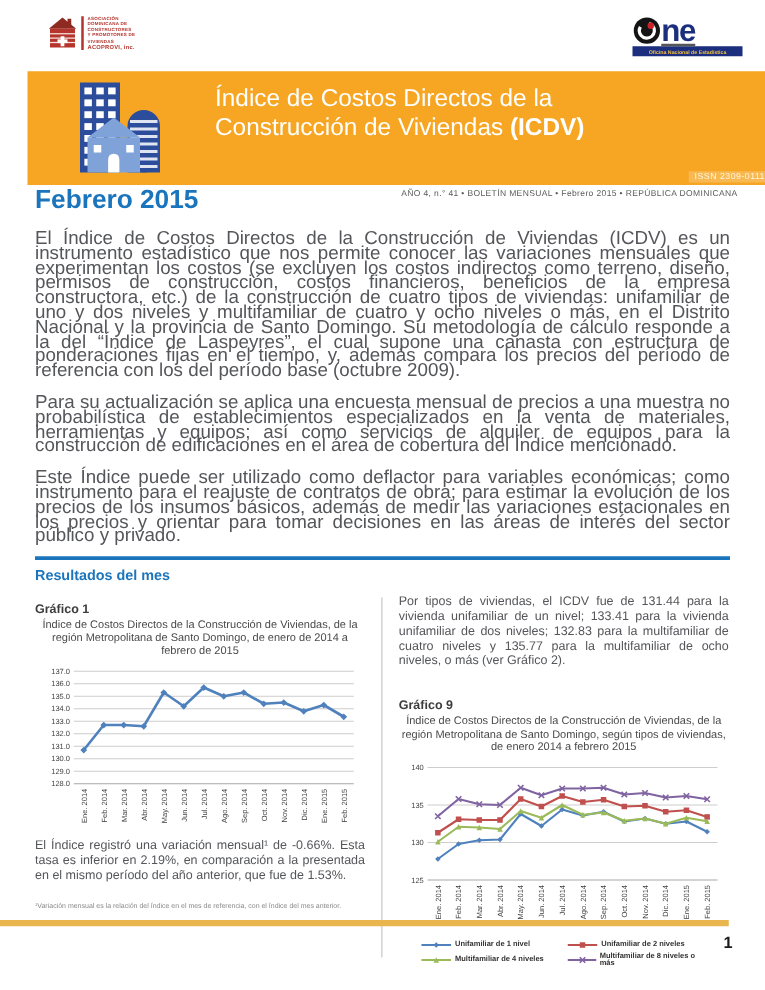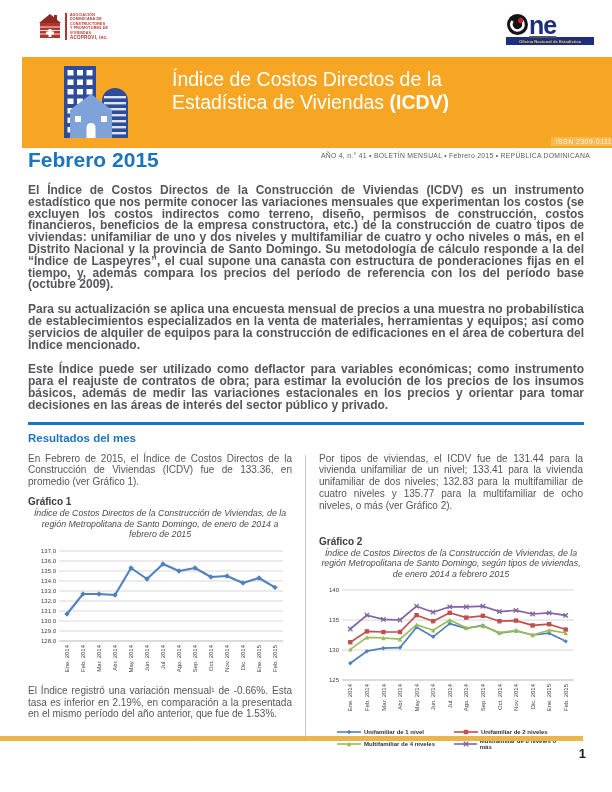--- a/index.html
+++ b/index.html
@@ -22,29 +22,29 @@
   .title-line{font-size:19.5px;line-height:22.5px;color:#ffffff;font-weight:400;}
   .title-line b{font-weight:700;}
   .banner-subtitle{font-size:14.5px;line-height:17px;color:rgba(255,252,240,.82);margin-top:3px;}
   .issn-chip{position:absolute;right:6px;bottom:2px;background:rgba(255,255,255,.22);
              padding:1px 5px;font-size:7px;color:#fff6dd;letter-spacing:.4px;}
   
   .info-bar{position:absolute;top:152px;right:22px;font-size:6.8px;color:#58595b;letter-spacing:.3px;}
   
   .content{position:absolute;left:28px;top:148px;width:556px;}
   .month-heading{font-size:21px;font-weight:700;color:#1b75bc;margin:0 0 9px 0;}
-  .intro p{font-size:12px;line-height:11.8px;text-align:justify;margin:13px 0 10px 0;color:#55565a;font-weight:bold;}
+  .intro p{font-size:15px;line-height:11.8px;text-align:justify;margin:13px 0 10px 0;color:#55565a;}
   .blue-rule{height:3px;background:#1b75bc;margin:4px 0 7px 0;}
   .section-title{font-size:11.5px;font-weight:700;color:#1b75bc;margin:0 0 9px 0;}
   .columns{display:flex;align-items:stretch;}
   .col{width:264px;}
   .col-divider{width:1px;background:#c9c9c9;margin:2px 13px 8px 13px;}
   .col p.body{font-size:10px;line-height:11.8px;text-align:justify;margin:0 0 8px 0;color:#55565a;}
   .chart-title{font-size:10px;font-weight:700;color:#3c3c3c;margin:6px 0 1px 0;}
-  .chart-caption{font-size:8.8px;line-height:10.6px;color:#4a4a4a;text-align:center;margin:0 0 5px 0;font-style:italic;}
+  .chart-caption{font-size:8.8px;line-height:10.6px;color:#4a4a4a;text-align:center;margin:0 0 5px 0;}
   .chart-box{display:flex;justify-content:center;}
   .push-down{margin-top:24px;}
   .variation{margin-top:6px;}
   .footnote{font-size:5.6px;color:#8a8a8a;margin-top:16px;}
   .legend{display:grid;grid-template-columns:1fr 1fr;gap:2px 6px;padding:0 18px;margin-top:2px;}
   .leg-item{display:flex;align-items:center;gap:3px;}
   .leg-item span{font-size:6px;font-weight:700;color:#333;}
   
   .footer-bar{position:absolute;left:0;top:736px;width:583px;height:5px;background:#e9b54d;}
   .page-number{position:absolute;right:26px;top:746px;font-size:13px;font-weight:700;color:#1a1a1a;}
@@ -127,21 +127,21 @@
         <rect x="56" y="68" width="22" height="2.4"></rect>
       </g>
       <polygon points="22,46 43,30 64,46" fill="#7fa3d8"></polygon>
       <rect x="22" y="46" width="42" height="28" fill="#7fa3d8"></rect>
       <rect x="27" y="52" width="6" height="6" fill="#ffffff"></rect>
       <rect x="53" y="52" width="6" height="6" fill="#ffffff"></rect>
       <path d="M38.5 74 L38.5 64 Q38.5 59 43 59 Q47.5 59 47.5 64 L47.5 74 Z" fill="#ffffff"></path>
     </svg>
     <div class="banner-titles">
       <div class="title-line">Índice de Costos Directos de la</div>
-      <div class="title-line"><span>Estadística de Viviendas </span><b>(ICDV)</b></div>
+      <div class="title-line"><span>Construcción de Viviendas </span><b>(ICDV)</b></div>
     </div>
     <div class="issn-chip">ISSN 2309-0111</div>
   </div>
 
   <div class="info-bar">AÑO 4,  n.° 41   •   BOLETÍN MENSUAL   •   Febrero 2015   •   REPÚBLICA DOMINICANA</div>
 
   <div class="content">
     <h1 class="month-heading">Febrero 2015</h1>
 
     <div class="intro">
@@ -149,21 +149,20 @@
       <p>Para su actualización se aplica una encuesta mensual de precios a una muestra no probabilística de establecimientos especializados en la venta de materiales, herramientas y equipos; así como servicios de alquiler de equipos para la construcción de edificaciones en el área de cobertura del Índice mencionado.</p>
       <p>Este Índice puede ser utilizado como deflactor para variables económicas; como instrumento para el reajuste de contratos de obra; para estimar la evolución de los precios de los insumos básicos, además de medir las variaciones estacionales en los precios y orientar para tomar decisiones en las áreas de interés del sector público y privado.</p>
     </div>
 
     <div class="blue-rule"></div>
     <div class="section-title">Resultados del mes</div>
 
     <div class="columns">
 
       <div class="col">
-        <p class="body">En Febrero de 2015, el Índice de Costos Directos de la Construcción de Viviendas (ICDV) fue de 133.36, en promedio (ver Gráfico 1).</p>
         <div class="chart-title">Gráfico 1</div>
         <div class="chart-caption">Índice de Costos Directos de la Construcción de Viviendas, de la región Metropolitana  de Santo Domingo, de enero de 2014 a febrero  de 2015</div>
         <div class="chart-box">
             <svg width="262" height="140" viewBox="0 0 262 140">
               <line x1="30" x2="254" y1="96" y2="96" stroke="#9a9a9a" stroke-width="0.7"></line>
               <text x="27" y="98" text-anchor="end" font-size="6" fill="#3f3f3f">128.0</text>
               <line x1="30" x2="254" y1="86" y2="86" stroke="#c6c6c6" stroke-width="0.7"></line>
               <text x="27" y="88" text-anchor="end" font-size="6" fill="#3f3f3f">129.0</text>
               <line x1="30" x2="254" y1="76" y2="76" stroke="#c6c6c6" stroke-width="0.7"></line>
               <text x="27" y="78" text-anchor="end" font-size="6" fill="#3f3f3f">130.0</text>
@@ -213,21 +212,21 @@
             </svg>
           </div>
         <p class="body variation">El Índice registró una variación mensual¹ de -0.66%. Esta tasa es inferior en 2.19%, en comparación a la presentada en el mismo período del año anterior, que fue de 1.53%.</p>
         <div class="footnote">¹Variación mensual es la relación del índice en el mes de referencia, con el índice del mes anterior.</div>
       </div>
 
       <div class="col-divider"></div>
 
       <div class="col">
         <p class="body">Por tipos de viviendas, el ICDV fue de 131.44 para la vivienda unifamiliar de un nivel; 133.41 para la vivienda unifamiliar de dos niveles; 132.83 para la multifamiliar de cuatro niveles y 135.77 para la multifamiliar de ocho niveles, o más (ver Gráfico 2).</p>
-        <div class="chart-title push-down">Gráfico 2</div>
+        <div class="chart-title push-down">Gráfico 9</div>
         <div class="chart-caption">Índice de Costos Directos de la Construcción de Viviendas, de la región Metropolitana de Santo Domingo, según tipos de viviendas, de enero 2014 a febrero 2015</div>
         <div class="chart-box">
             <svg width="262" height="142" viewBox="0 0 262 142">
               <line x1="22" x2="254" y1="96" y2="96" stroke="#9a9a9a" stroke-width="0.7"></line>
               <text x="19" y="98" text-anchor="end" font-size="6" fill="#3f3f3f">125</text>
               <line x1="22" x2="254" y1="66" y2="66" stroke="#c6c6c6" stroke-width="0.7"></line>
               <text x="19" y="68" text-anchor="end" font-size="6" fill="#3f3f3f">130</text>
               <line x1="22" x2="254" y1="36" y2="36" stroke="#c6c6c6" stroke-width="0.7"></line>
               <text x="19" y="38" text-anchor="end" font-size="6" fill="#3f3f3f">135</text>
               <line x1="22" x2="254" y1="6" y2="6" stroke="#c6c6c6" stroke-width="0.7"></line>

